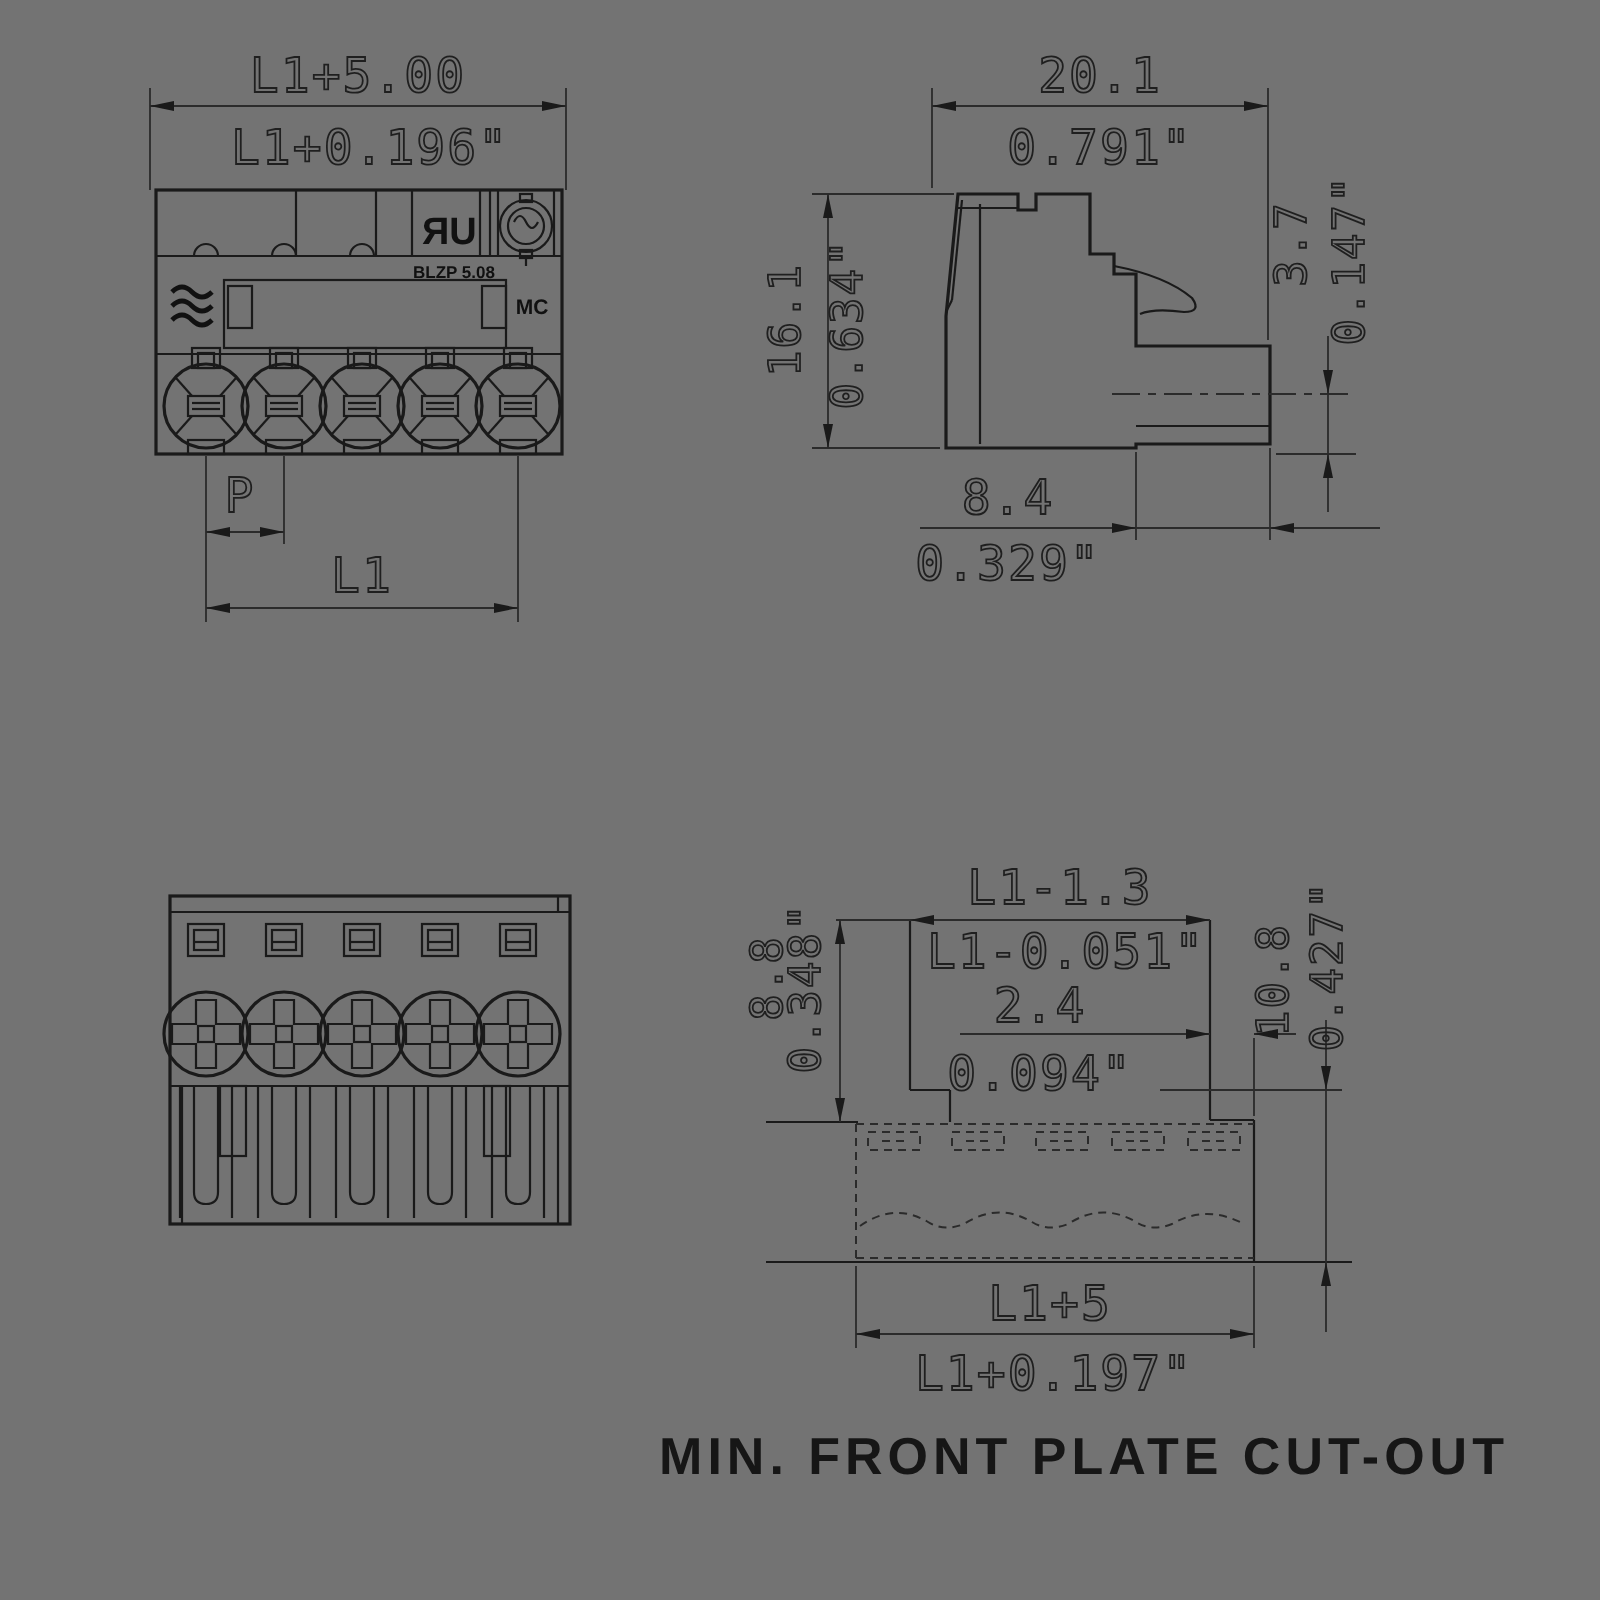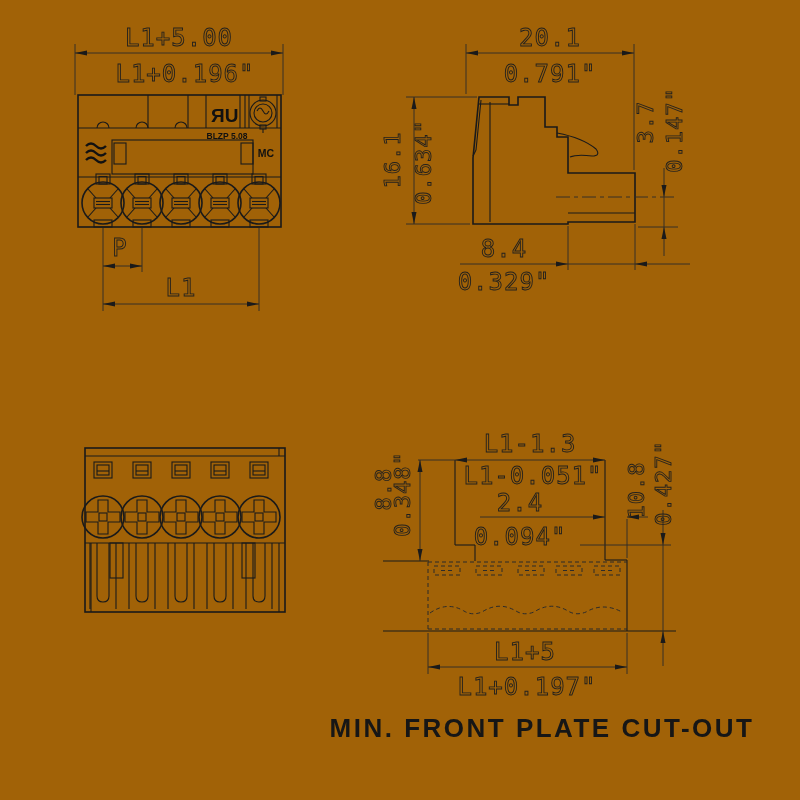--- a/index.html
+++ b/index.html
@@ -1,16 +1,16 @@
 <!DOCTYPE html>
 <html><head>
 <meta charset="utf-8">
 <style>
   html,body{margin:0;padding:0;background:#fff;}
-  .stage{width:800px;height:800px;position:relative;background:#a16207;overflow:hidden;}
+  .stage{width:800px;height:800px;position:relative;background:#737373;overflow:hidden;}
   svg{display:block;}
   .ol{stroke:#1a1a1a;stroke-width:1.6;fill:none;stroke-linejoin:miter;}
   .ol2{stroke:#1a1a1a;stroke-width:1.1;fill:none;}
   .dl{stroke:#2b2b2b;stroke-width:0.9;fill:none;}
   .dashl{stroke:#2b2b2b;stroke-width:1;fill:none;stroke-dasharray:4 3;}
   .cline{stroke:#2b2b2b;stroke-width:0.9;fill:none;stroke-dasharray:14 4 4 4;}
   .arr{fill:#1a1a1a;stroke:none;}
   .dim{font-family:"DejaVu Sans Mono",monospace;font-size:24px;fill:none;stroke:#1f1f1f;stroke-width:0.9;letter-spacing:1px;}
   .dimsm{font-family:"DejaVu Sans Mono",monospace;font-size:22px;fill:none;stroke:#1f1f1f;stroke-width:0.9;letter-spacing:1px;}
   .tiny{font-family:"Liberation Sans",sans-serif;font-weight:bold;font-size:8.5px;fill:#111;}

